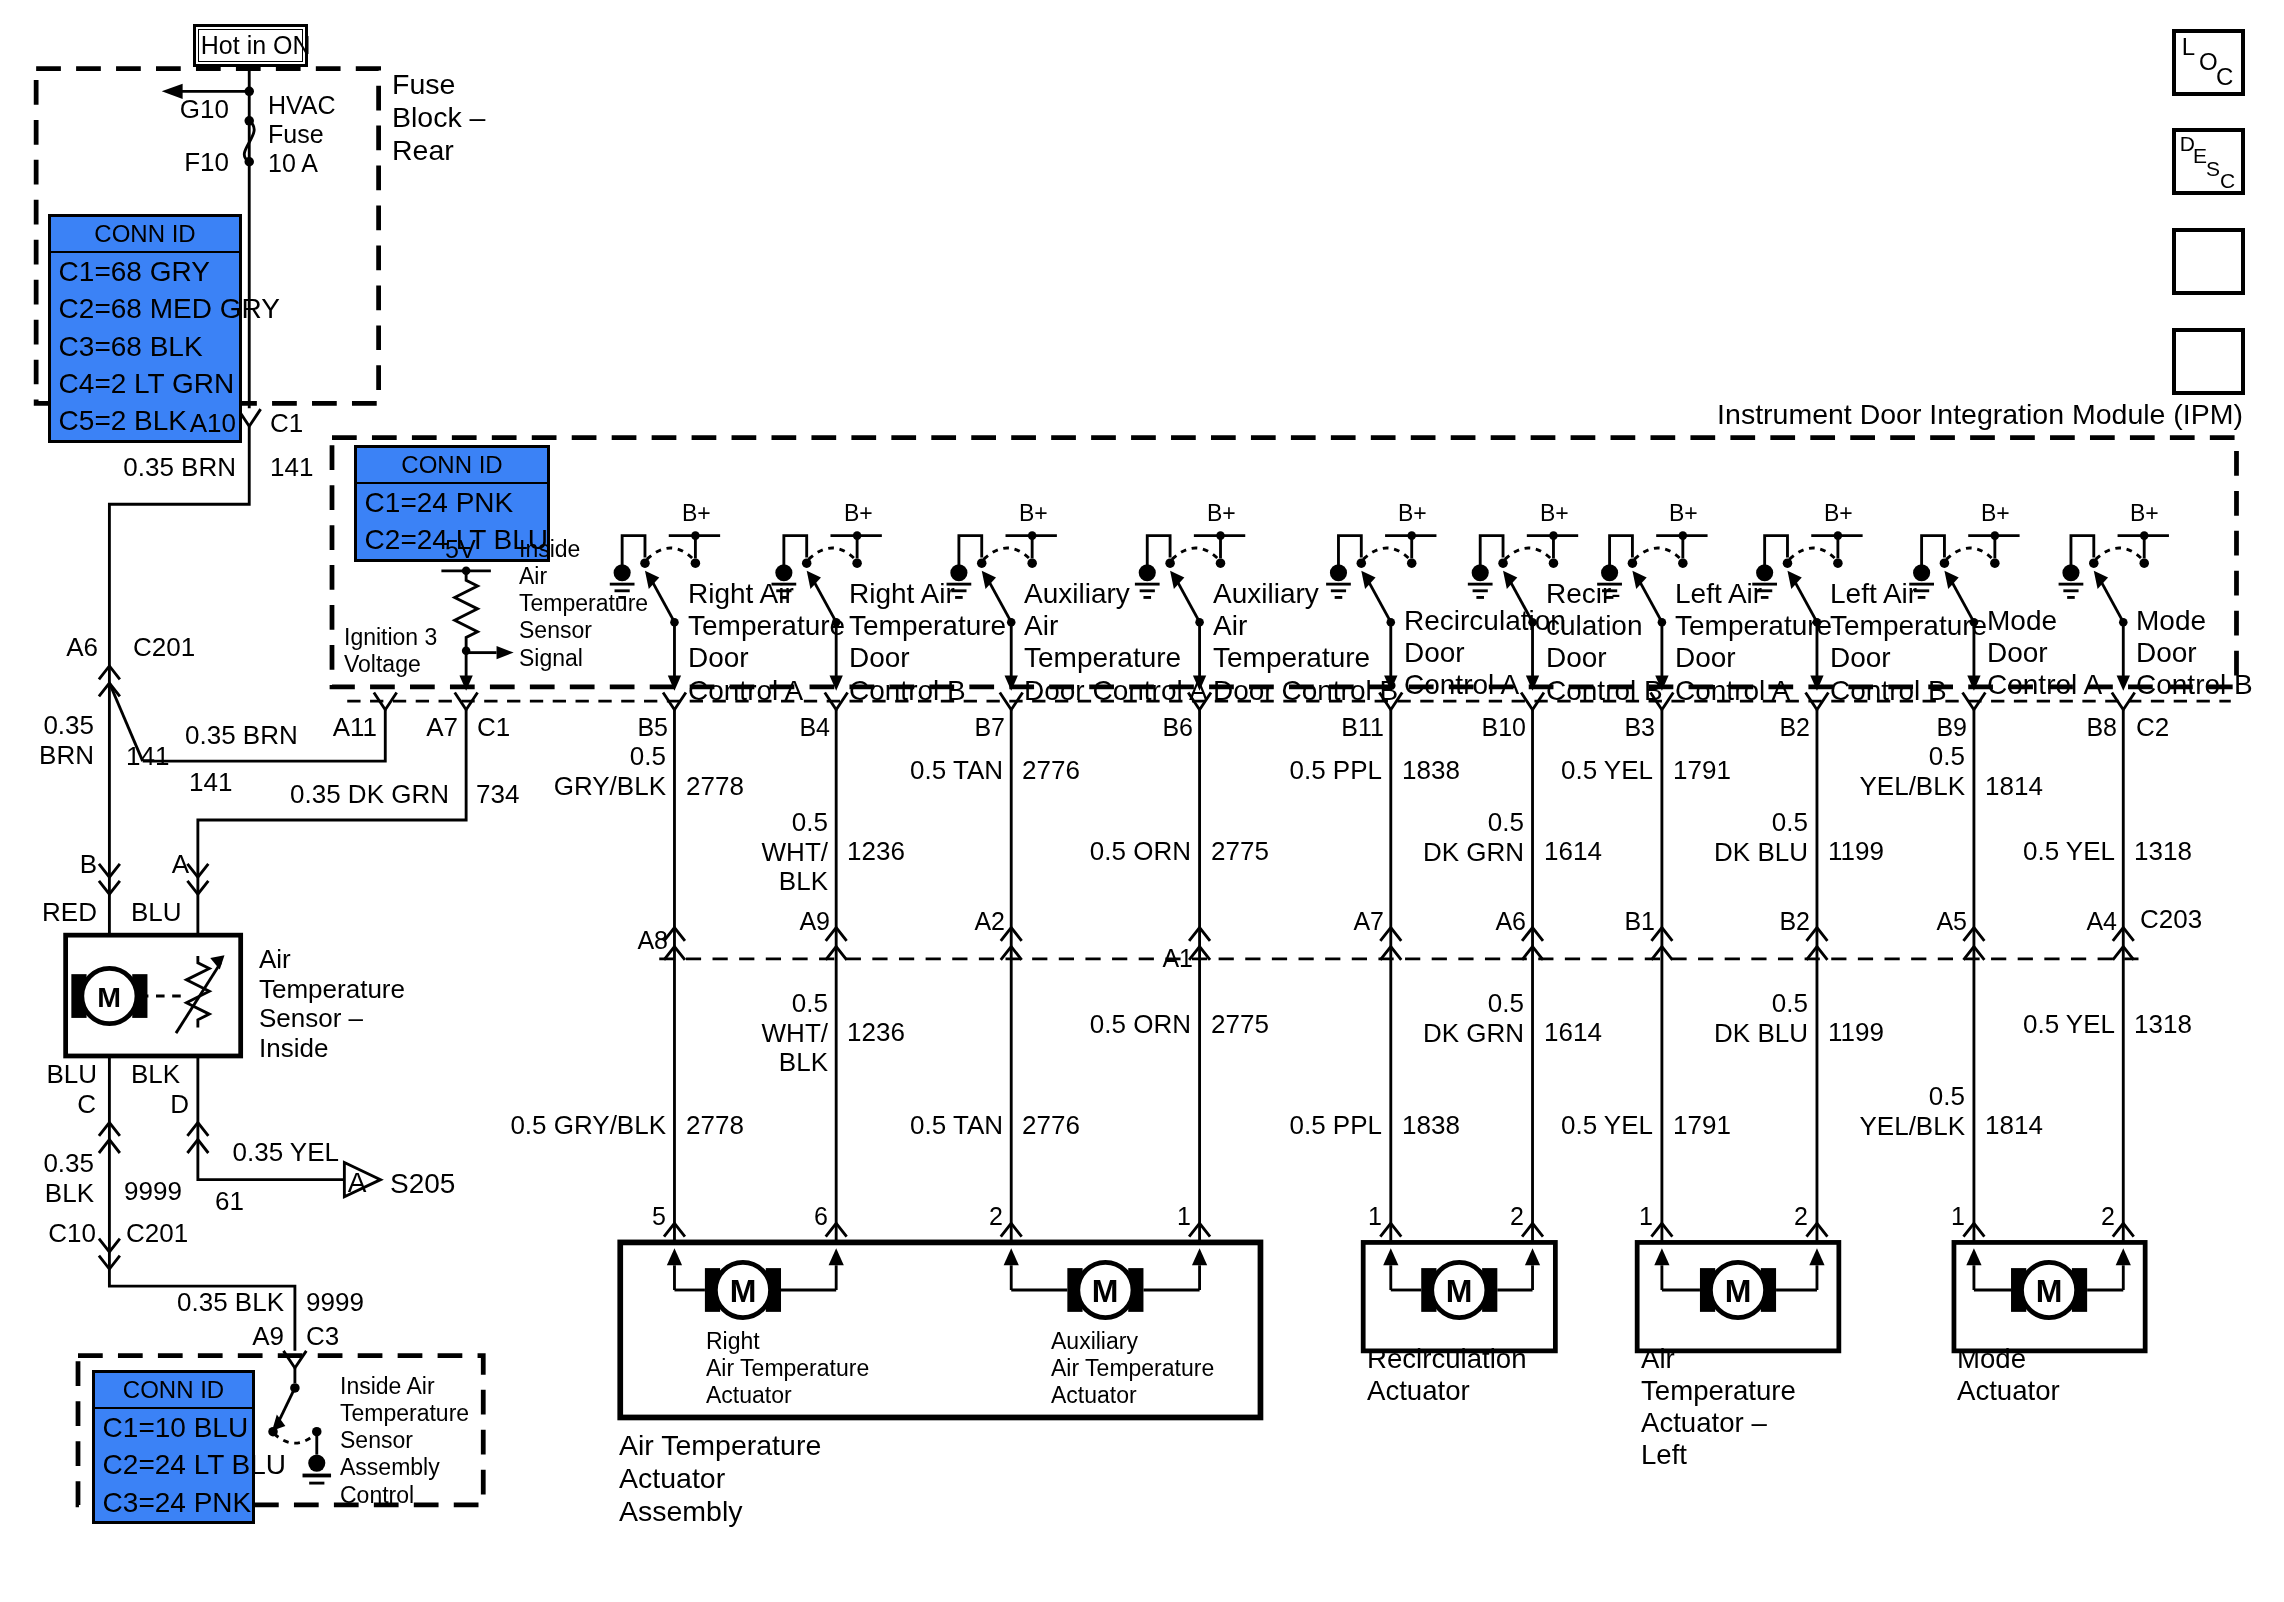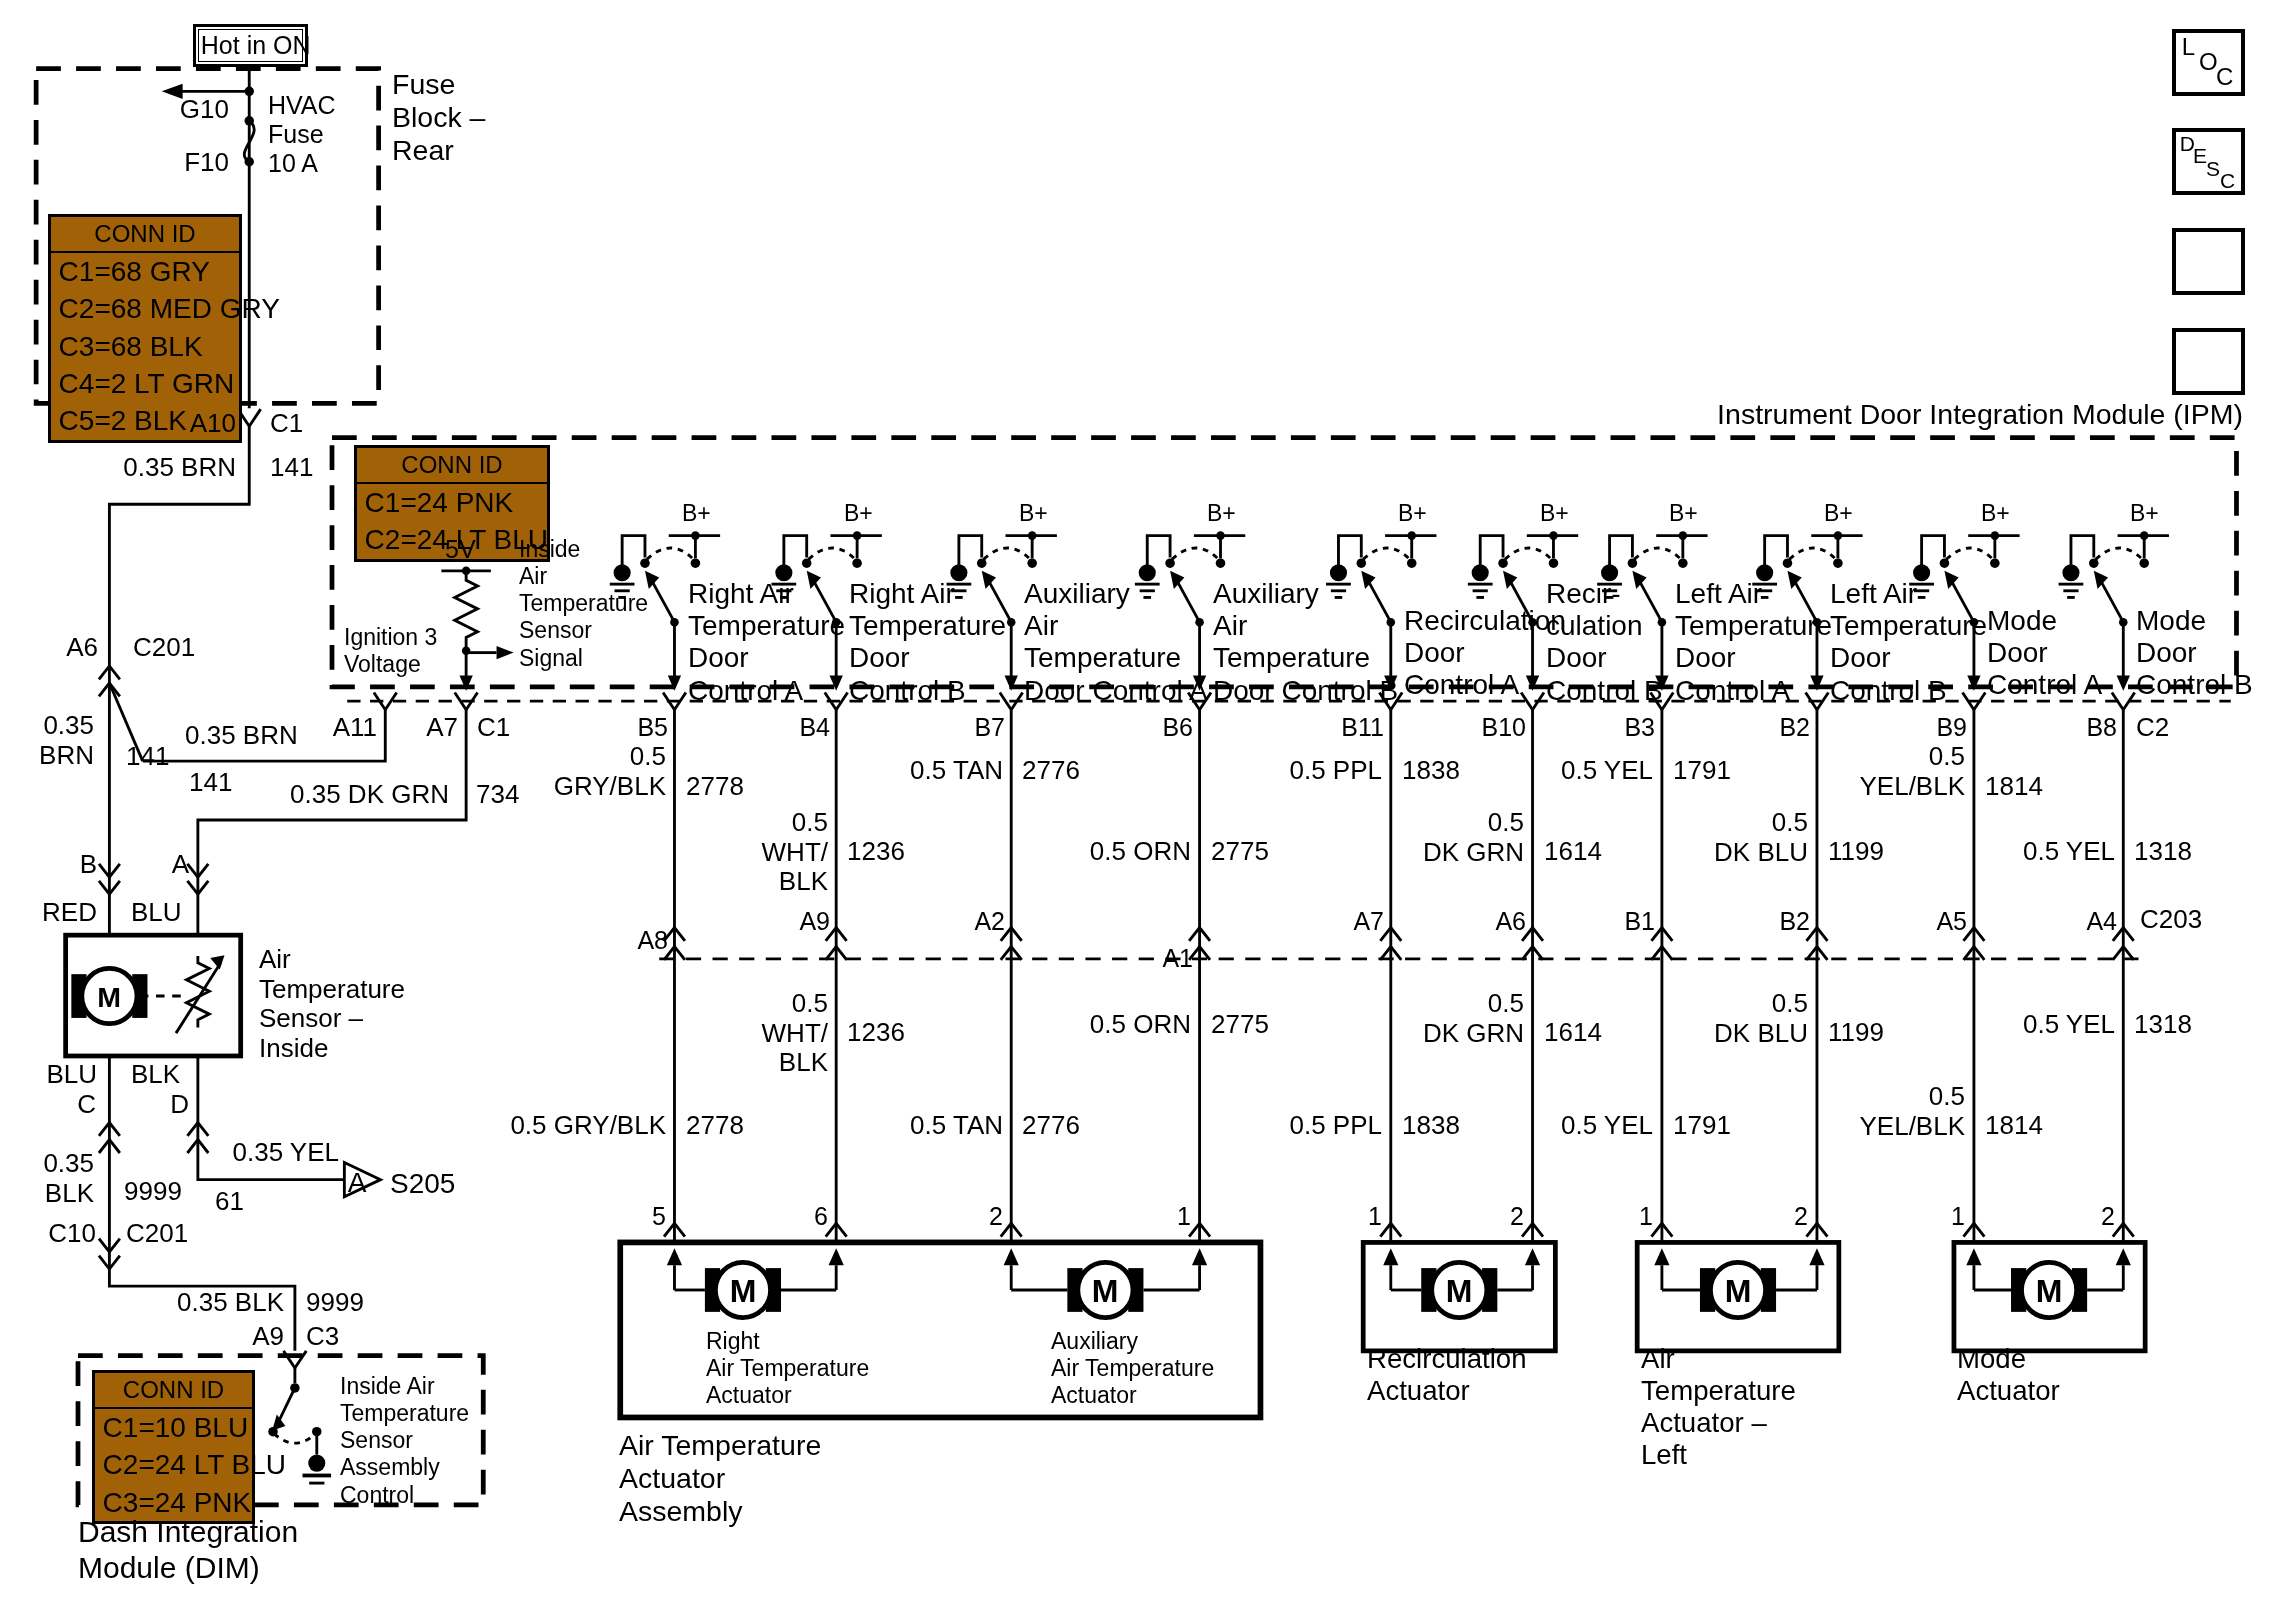--- a/index.html
+++ b/index.html
@@ -9,21 +9,21 @@
   .lbl{position:absolute;white-space:pre-line;font-size:26px;line-height:1.14}
   .r{text-align:right}
   .c{text-align:center}
   .f22{font-size:28px;line-height:1.15}
   .f24{font-size:23px;line-height:1.18}
   .f26{font-size:25px;line-height:1.16}
   .f29{font-size:27.6px;line-height:1.16}
   .f30{font-size:28.5px;line-height:1.16}
   .f32{font-size:30px;line-height:1.2}
   .m{font-weight:bold;font-size:32px;text-align:center}
-  .connbox{position:absolute;border:3.8px solid #000;background:#a16207}
+  .connbox{position:absolute;border:3.8px solid #000;background:#3b82f6}
   .connhead{text-align:center;border-bottom:2.9px solid #000;font-size:24px;padding:2.9px 5.7px;white-space:pre}
   .connrow{font-size:28px;line-height:1.3;padding:1px 5.7px 0 7.6px;white-space:pre}
   .hotbox{position:absolute;left:193px;top:24px;width:105px;border:3.8px solid #000;padding:1.9px;background:#fff}
   .hotbox .inner{border:1.9px solid #000;text-align:center;font-size:25px;padding:1px 1.9px;white-space:pre}
   .navbtn{position:absolute;left:2172px;width:65px;height:59px;border:4.8px solid #000;background:#fff}
   .navbtn span{position:absolute;font-size:24px}
   .navbtn.desc span{font-size:21px}
 </style>
 </head>
 <body>
@@ -318,22 +318,20 @@
   <div class="connhead">CONN ID</div>
   <div class="connrow">C1=10 BLU</div>
   <div class="connrow">C2=24 LT BLU</div>
   <div class="connrow">C3=24 PNK</div>
 </div>
 <div class="lbl f24" style="left:340px;top:1373px">Inside Air
 Temperature
 Sensor
 Assembly
 Control</div>
-<div class="lbl f32" style="left:78px;top:1514px">Dash Integration
-Module (DIM)</div>
 
 <div class="lbl f30 r" style="right:42px;top:398px">Instrument Door Integration Module (IPM)</div>
 <div class="connbox" style="left:354px;top:445px;width:190px">
   <div class="connhead">CONN ID</div>
   <div class="connrow">C1=24 PNK</div>
   <div class="connrow">C2=24 LT BLU</div>
 </div>
 <div class="lbl f26" style="left:445px;top:535px">5V</div>
 <div class="lbl f24" style="left:344px;top:624px">Ignition 3
 Voltage</div>

